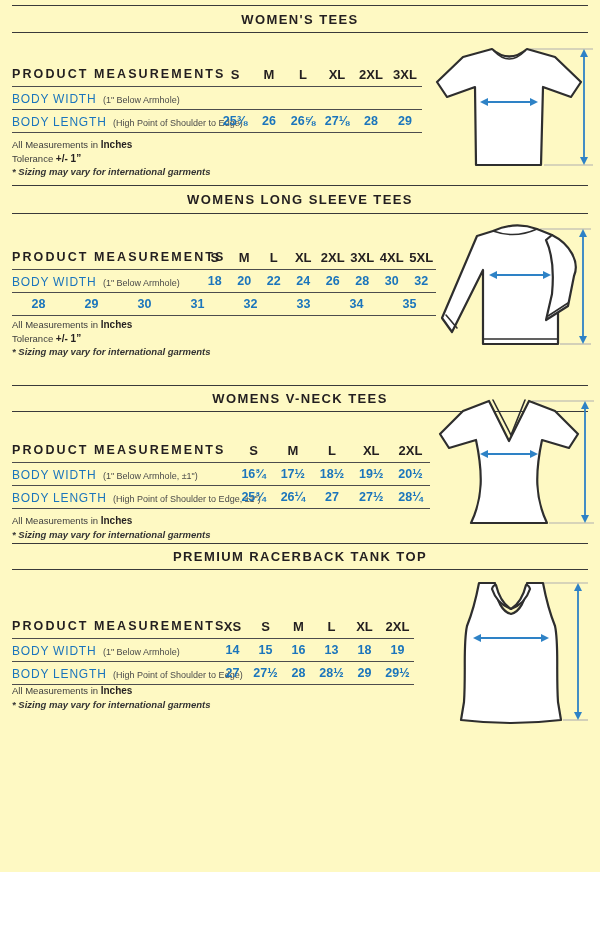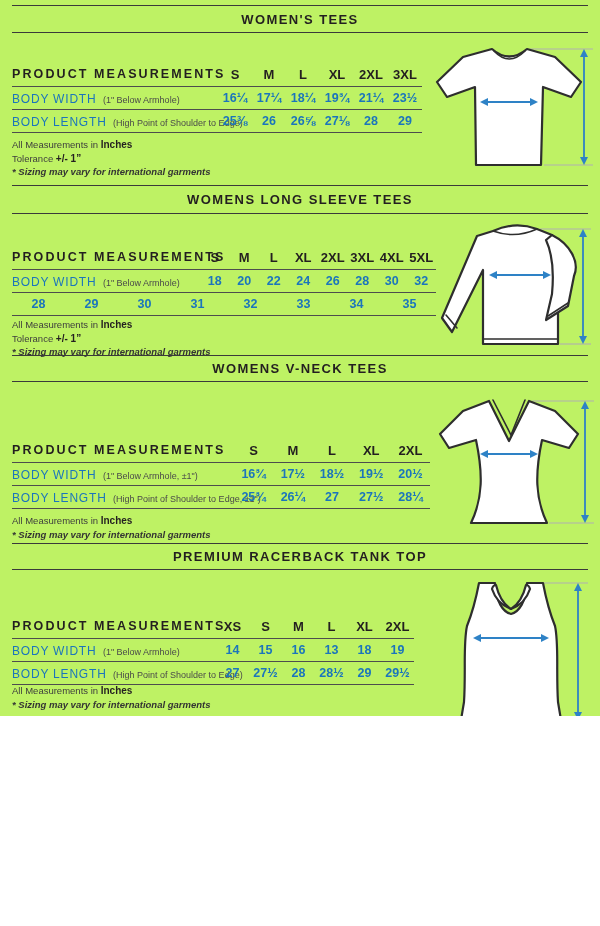--- a/index.html
+++ b/index.html
@@ -1,17 +1,17 @@
 <!DOCTYPE html>
 <html><head>
 <meta charset="utf-8">
 <style>
   html,body { margin:0; padding:0; background:#ffffff; }
   .page {
-    position:relative; width:600px; height:716px; background:#bef264;
+    position:relative; width:600px; height:872px; background:#fef9c3;
     font-family:"Liberation Sans", sans-serif; color:#231f20; overflow:hidden;
   }
   
   .sec-divider {
     position:absolute; left:12px; width:576px;
     border-top:1.4px solid #3a3a3a; border-bottom:1.4px solid #3a3a3a;
     display:flex; align-items:center; justify-content:center;
   }
   .sec-title { font-weight:bold; font-size:13px; letter-spacing:1.4px; color:#231f20; }
 
@@ -29,21 +29,21 @@
   .rlabel { font-weight:normal; font-size:12px; letter-spacing:0.8px; color:#1b75bc; }
   .rnote { font-size:9px; color:#4a4a4a; margin-left:2px; }
 
   #t1 { top:62px;  width:410px; } #t1 .label-cell { width:206px; }
   #t2 { top:245px; width:424px; } #t2 .label-cell { width:188px; }
   #t3 { top:438px; width:418px; } #t3 .label-cell { width:222px; }
   #t4 { top:614px; width:402px; } #t4 .label-cell { width:204px; }
 
   #d1 { top:5px;   height:26px; }
   #d2 { top:185px; height:27px;align-items:center; }
-  #d3 { top:355px; height:25px; }
+  #d3 { top:385px; height:25px; }
   #d4 { top:543px; height:25px; }
 
   
   .fnotes { position:absolute; left:12px; font-size:9.5px; color:#3d3d3d; }
   .fn { line-height:13.5px; }
   .fnb { color:#231f20; font-weight:bold; font-size:10px; }
   .fn.italic { font-style:italic; font-weight:600; color:#333; }
   #f1 { top:138px; } #f2 { top:318px; } #f3 { top:514px; } #f4 { top:684px; }
 
   
@@ -77,28 +77,20 @@
           <div class="size-cell">XL</div>
           <div class="size-cell">2XL</div>
           <div class="size-cell">3XL</div>
         </div>
     </div>
     <div class="mrow data">
       <div class="label-cell">
         <span class="rlabel">BODY WIDTH</span>
         <span class="rnote">(1" Below Armhole)</span>
       </div>
-      <div class="values">
-          <div class="val-cell">16¼</div>
-          <div class="val-cell">17¼</div>
-          <div class="val-cell">18¼</div>
-          <div class="val-cell">19¾</div>
-          <div class="val-cell">21¼</div>
-          <div class="val-cell">23½</div>
-        </div>
     </div>
     <div class="mrow data">
       <div class="label-cell">
         <span class="rlabel">BODY LENGTH</span>
         <span class="rnote">(High Point of Shoulder to Edge)</span>
       </div>
       <div class="values">
           <div class="val-cell">25⅜</div>
           <div class="val-cell">26</div>
           <div class="val-cell">26⅝</div>

